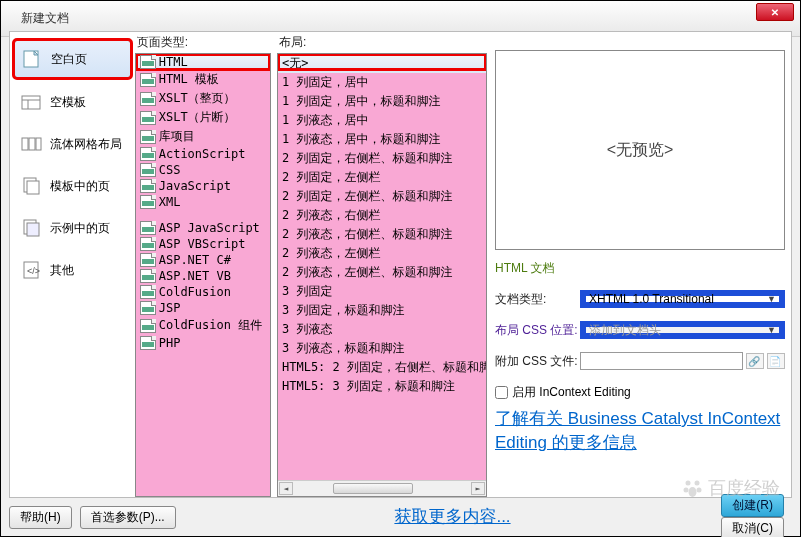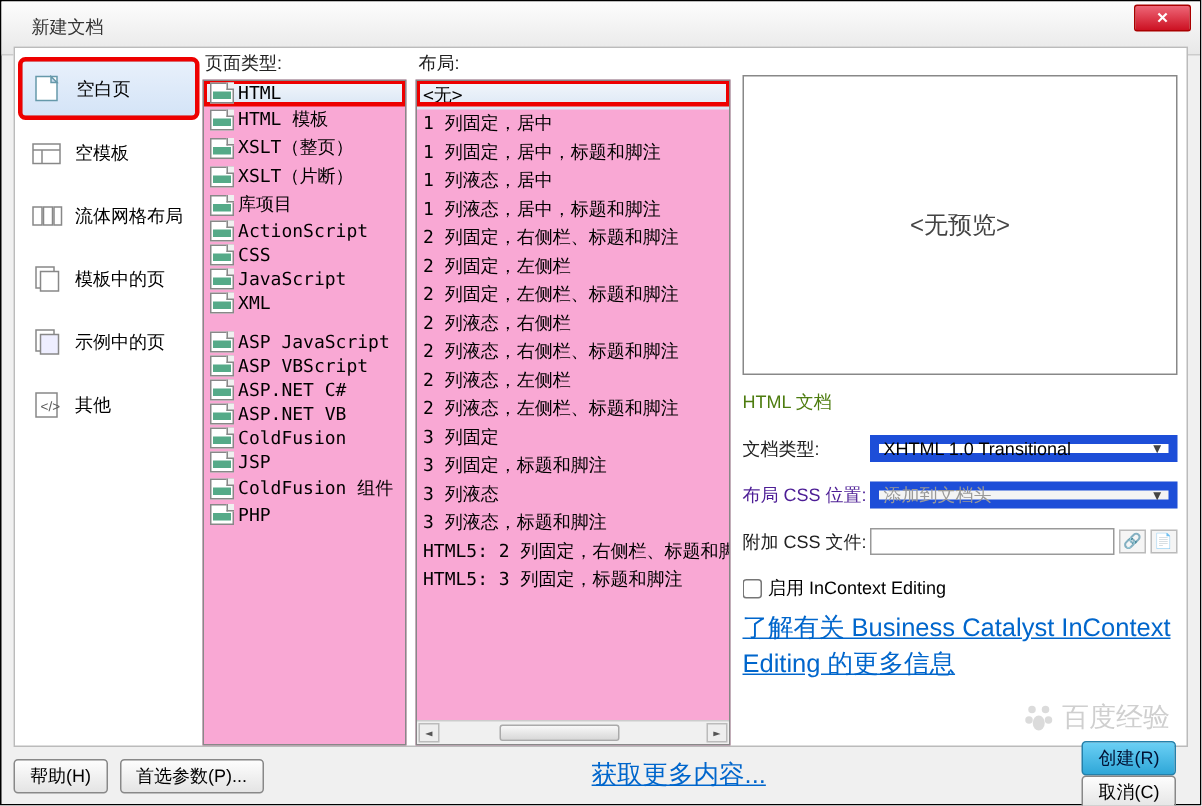--- a/index.html
+++ b/index.html
@@ -38,21 +38,21 @@
 .select .arrow { font-size: 9px; color: #444; }
 .icon-btn { width: 18px; height: 16px; border: 1px solid #bbb; margin-left: 3px; background: #f5f5f5; display: flex; align-items: center; justify-content: center; font-size: 10px; }
 .check-row { display: flex; align-items: center; margin-top: 14px; font-size: 12px; }
 .check-row input { margin-right: 4px; }
 .link-text { color: #06c; text-decoration: underline; font-size: 17px; margin-top: 6px; line-height: 1.4; }
 .bottom-bar { position: absolute; bottom: 6px; left: 8px; right: 8px; height: 26px; display: flex; align-items: center; }
 .btn { border: 1px solid #888; background: linear-gradient(#fdfdfd, #e4e4e4); border-radius: 3px; padding: 2px 10px; font-size: 12px; margin-right: 8px; cursor: default; font-family: Liberation Sans, sans-serif; }
 .btn.primary { background: linear-gradient(#6bd0f5, #2fa7d8); border-color: #2480aa; color: #013; }
 .bottom-center { flex: 1; text-align: center; }
 .bottom-right { display: flex; flex-direction: column; }
-.watermark { position: absolute; right: 20px; bottom: 46px; color: #bbb; font-size: 18px; opacity: .7; display: flex; align-items: center; pointer-events: none; }
+.watermark { position: absolute; right: 20px; bottom: 36px; color: #bbb; font-size: 18px; opacity: .7; display: flex; align-items: center; pointer-events: none; }
 .scrollbar-h { height: 16px; border-top: 1px solid #ccc; background: #f0f0f0; position: relative; }
 .scrollbar-h .thumb { position: absolute; left: 55px; top: 2px; width: 80px; height: 11px; background: linear-gradient(#f8f8f8,#d8d8d8); border: 1px solid #aaa; border-radius: 2px; }
 .scrollbar-h .arr { position: absolute; top: 1px; width: 14px; height: 13px; background: #eee; border: 1px solid #bbb; display:flex;align-items:center;justify-content:center;font-size:8px;color:#555;}
 .scrollbar-h .arr.l{left:1px;} .scrollbar-h .arr.r{right:1px;}
 </style>
 </head>
 <body>
 
 <div class="window">
   <div class="title-bar">

